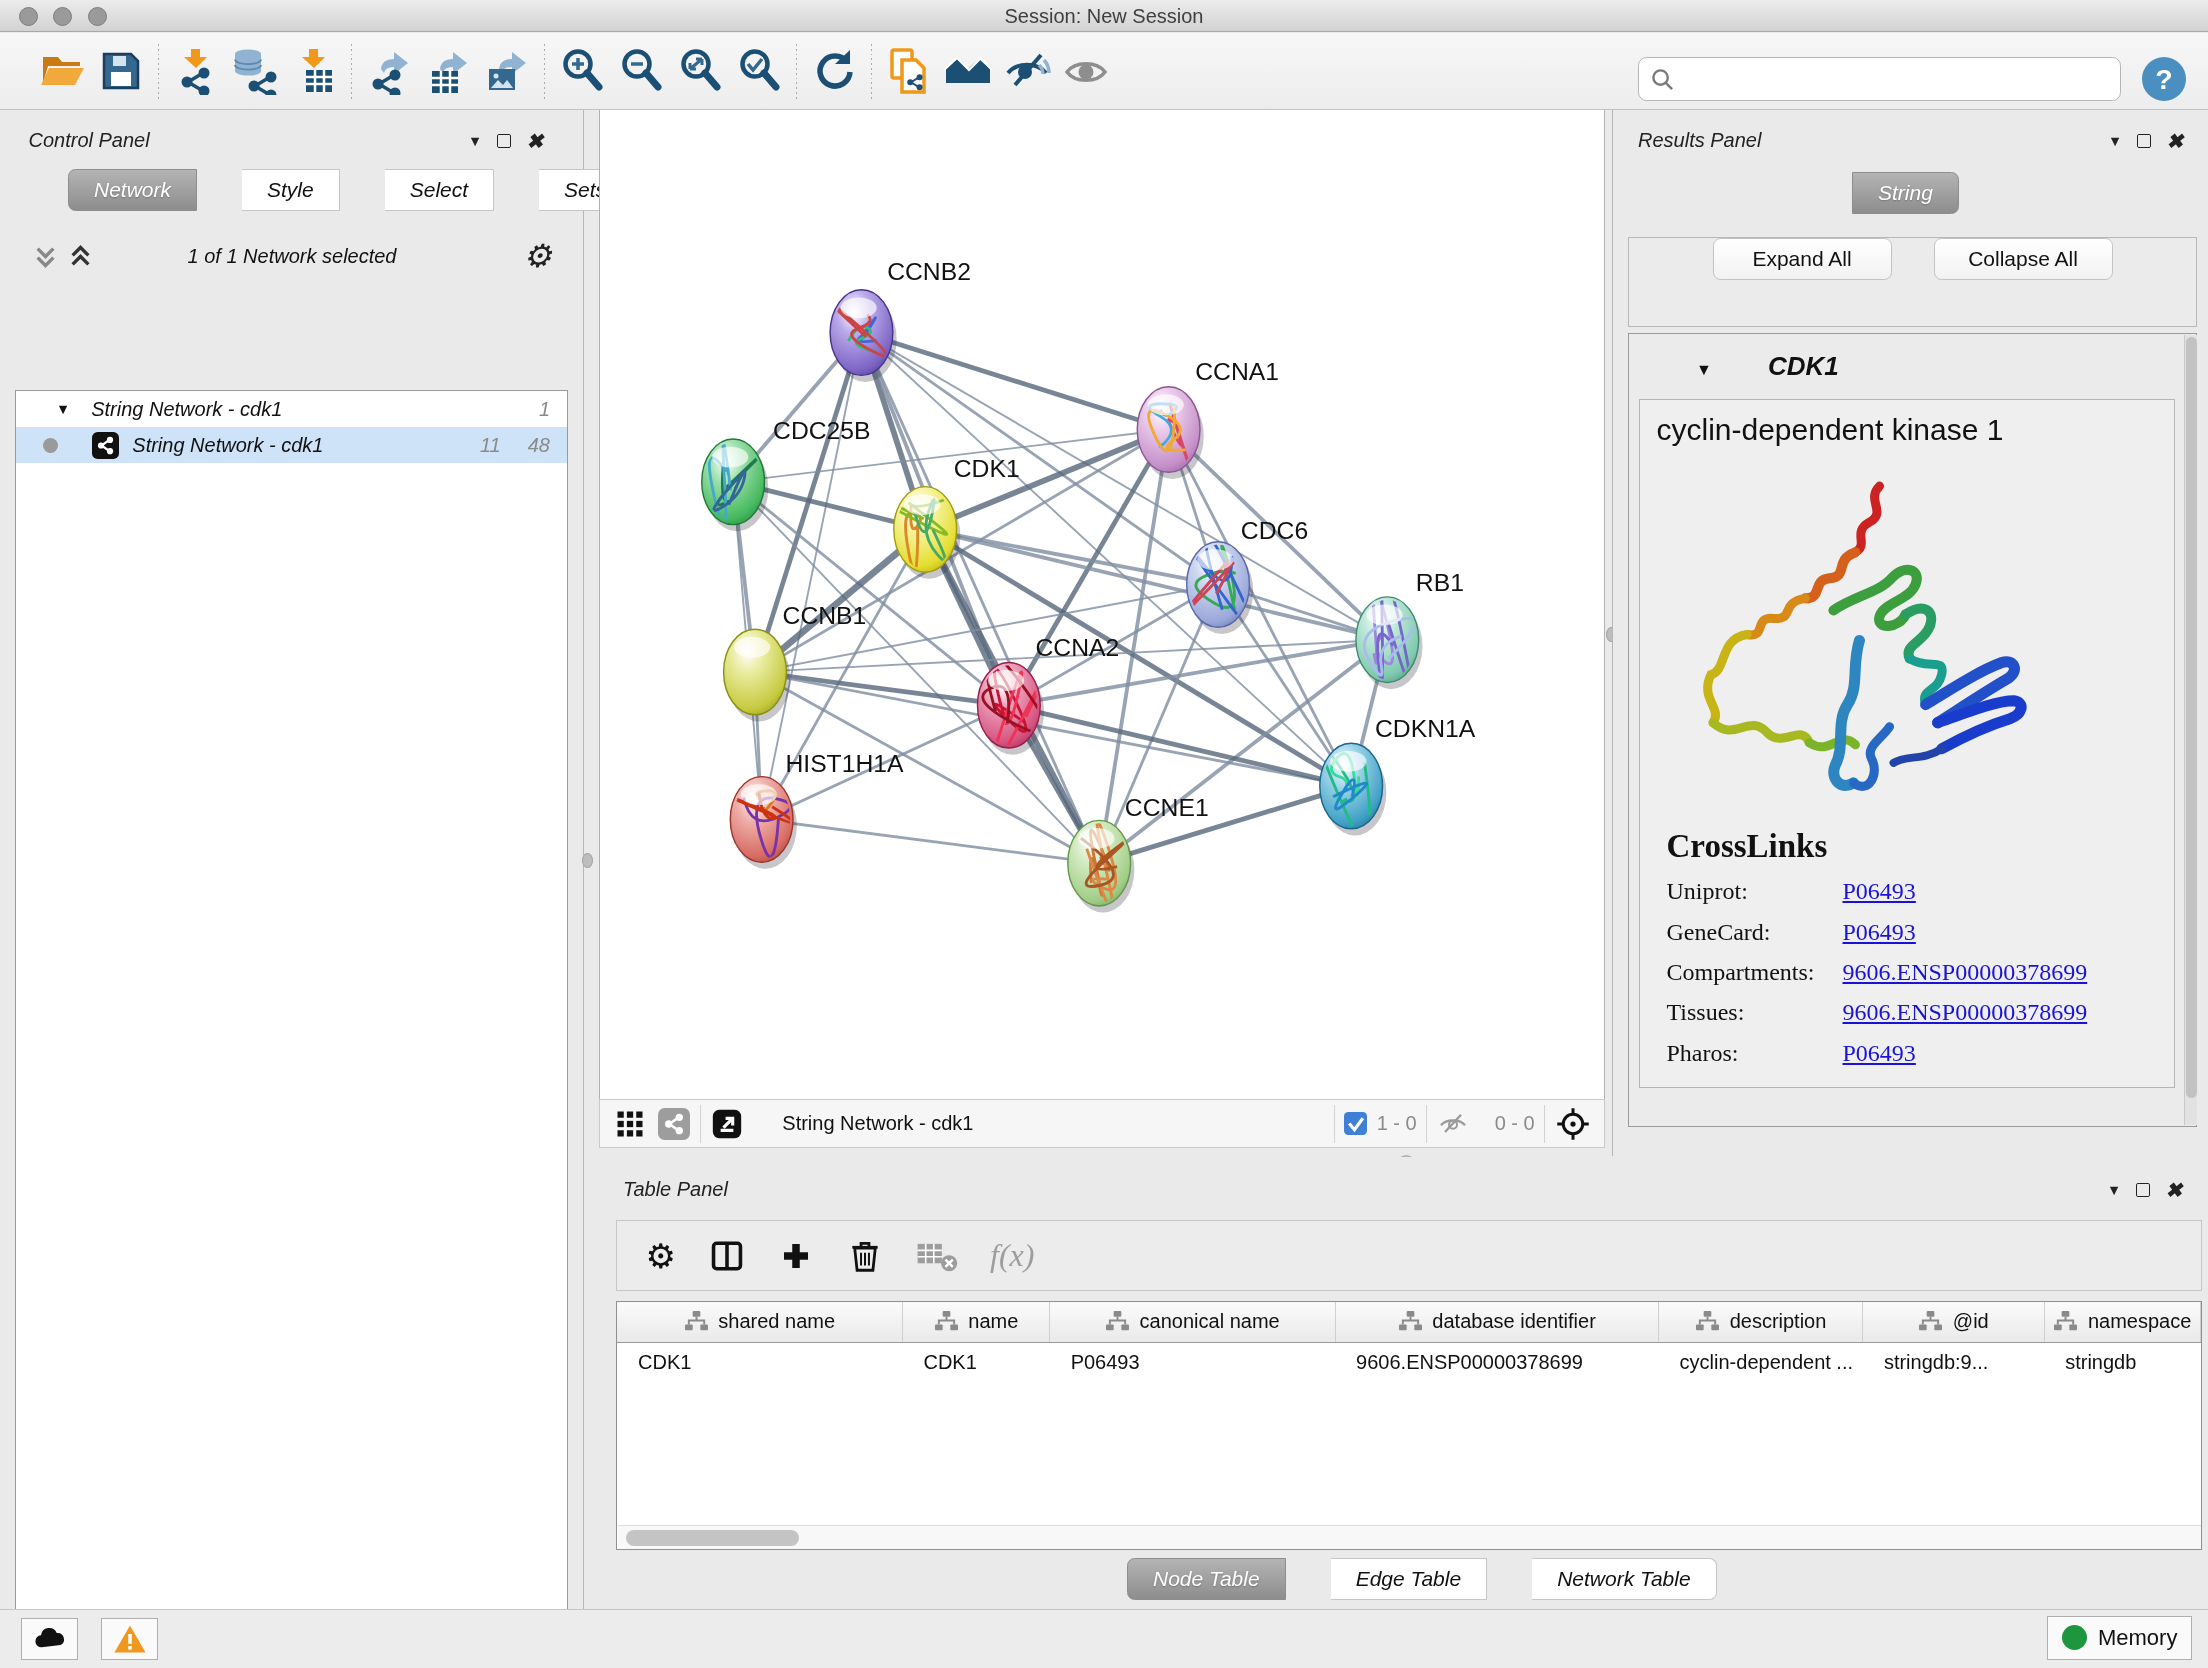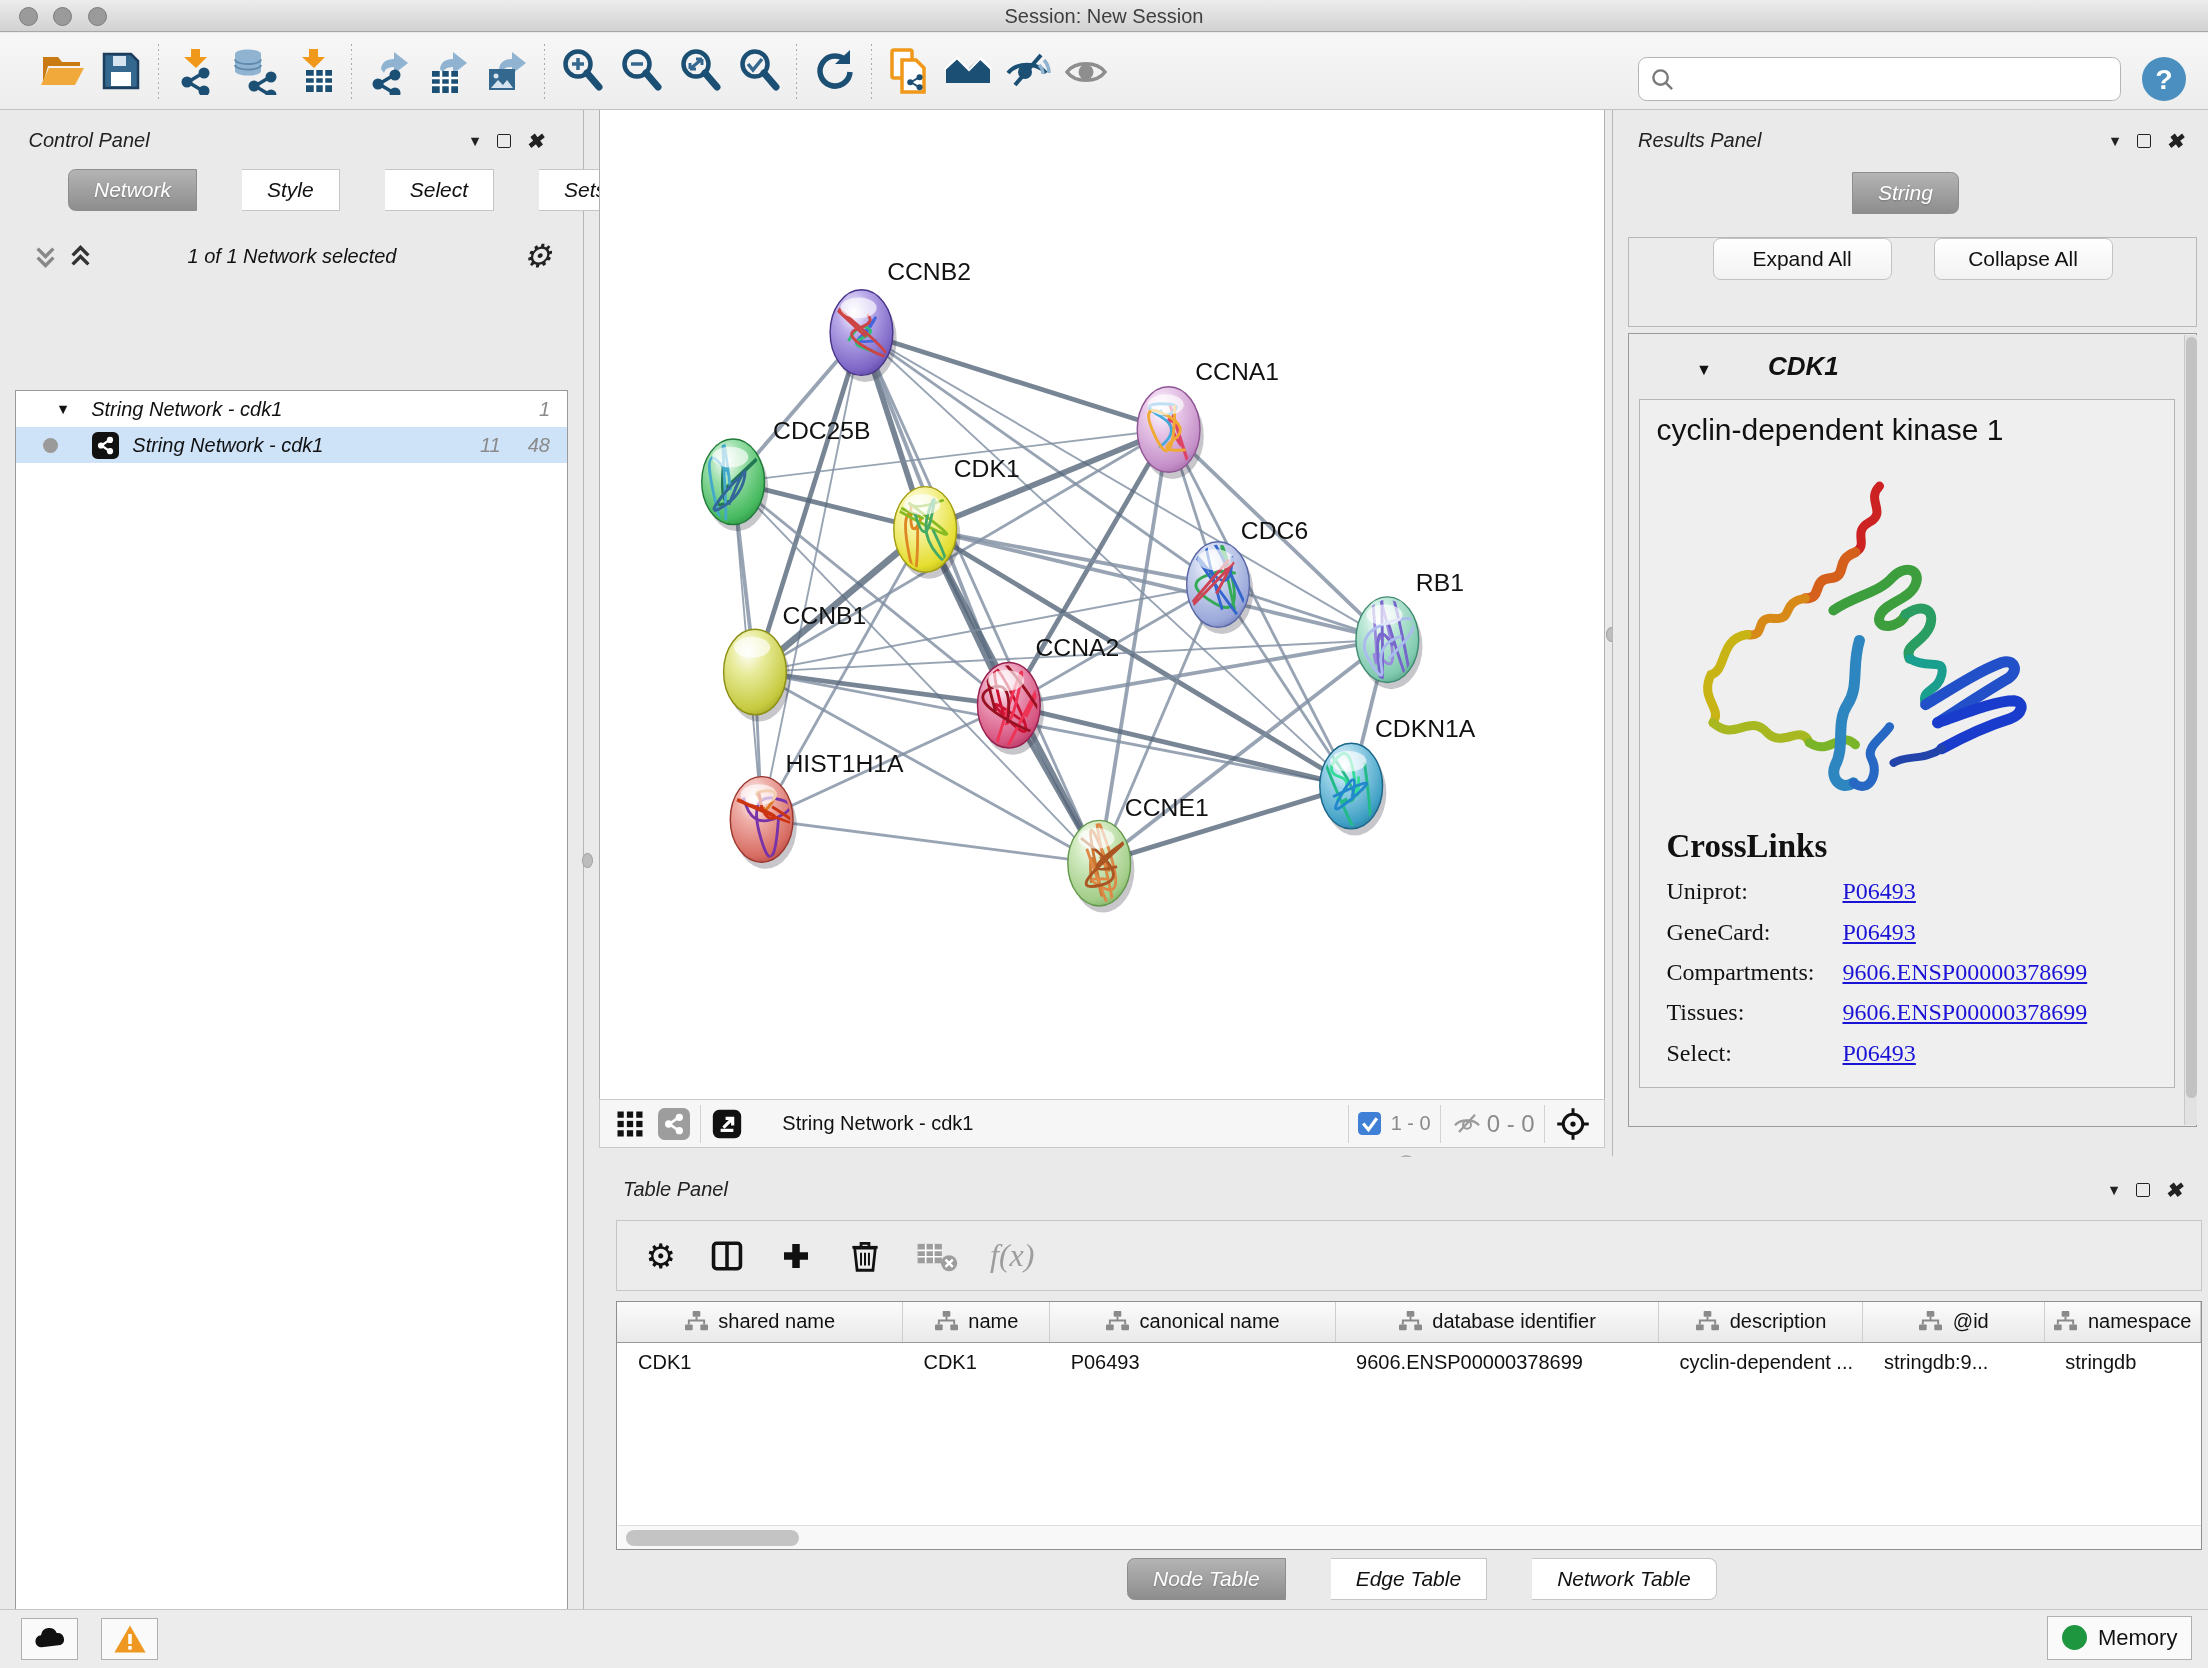--- a/index.html
+++ b/index.html
@@ -627,21 +627,21 @@
     </span>
     <span class="muted" style="margin-left:9.5px;font-size:20px;">1 - 0</span>
     <span class="nb-sep"></span>
     <span class="nb-icon">
       <svg width="32" height="32" viewBox="0 0 48 48">
           <path d="M6 26C14 16 34 16 42 26" fill="none" stroke="#9a9a9a" stroke-width="3.5"></path>
           <circle cx="24" cy="25" r="6" fill="none" stroke="#9a9a9a" stroke-width="3"></circle>
           <path d="M12 36 L36 10" stroke="#9a9a9a" stroke-width="3.5"></path>
         </svg>
     </span>
-    <span class="muted" style="margin-left:4px;font-size:24px;">0 - 0</span>
+    <span class="muted" style="margin-left:26px;font-size:20px;">0 - 0</span>
     <span class="nb-sep"></span>
     <span class="nb-icon" style="margin-right:13.3px;">
       <svg width="36" height="36" viewBox="0 0 48 48">
           <circle cx="24" cy="24" r="13" fill="none" stroke="#111" stroke-width="4"></circle>
           <circle cx="24" cy="24" r="3.5" fill="#111"></circle>
           <path d="M24 3v9M24 36v9M3 24h9M36 24h9" stroke="#111" stroke-width="4"></path>
         </svg>
     </span>
   </div>
 
@@ -696,21 +696,21 @@
           </div>
           <div class="xl-row">
             <span class="xl-label">Compartments:</span>
             <span class="xl-link">9606.ENSP00000378699</span>
           </div>
           <div class="xl-row">
             <span class="xl-label">Tissues:</span>
             <span class="xl-link">9606.ENSP00000378699</span>
           </div>
           <div class="xl-row">
-            <span class="xl-label">Select:</span>
+            <span class="xl-label">Pharos:</span>
             <span class="xl-link">P06493</span>
           </div>
         </div>
     </div>
   </div>
   <div id="rp-scroll">
       <div id="rp-thumb"></div>
     </div>
 
   <div class="abs" style="left:599px;top:1157px;width:1609px;height:453px;background:#eaeaea;">

